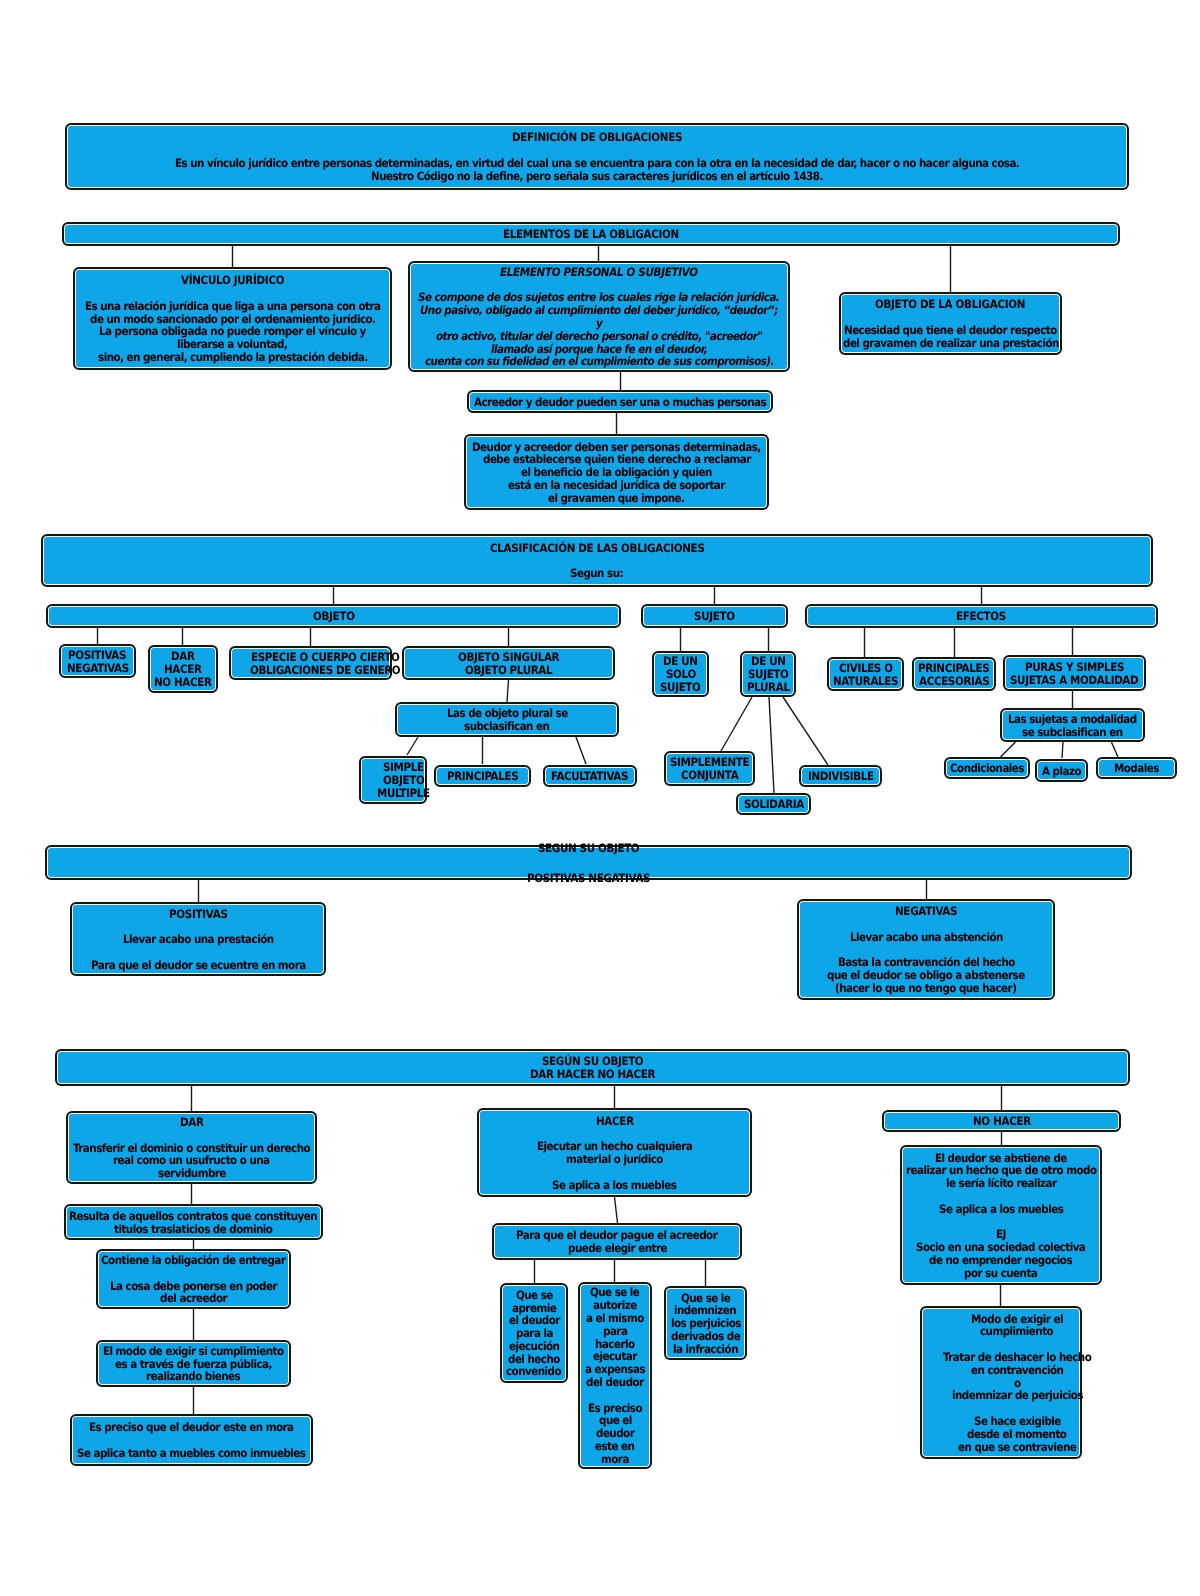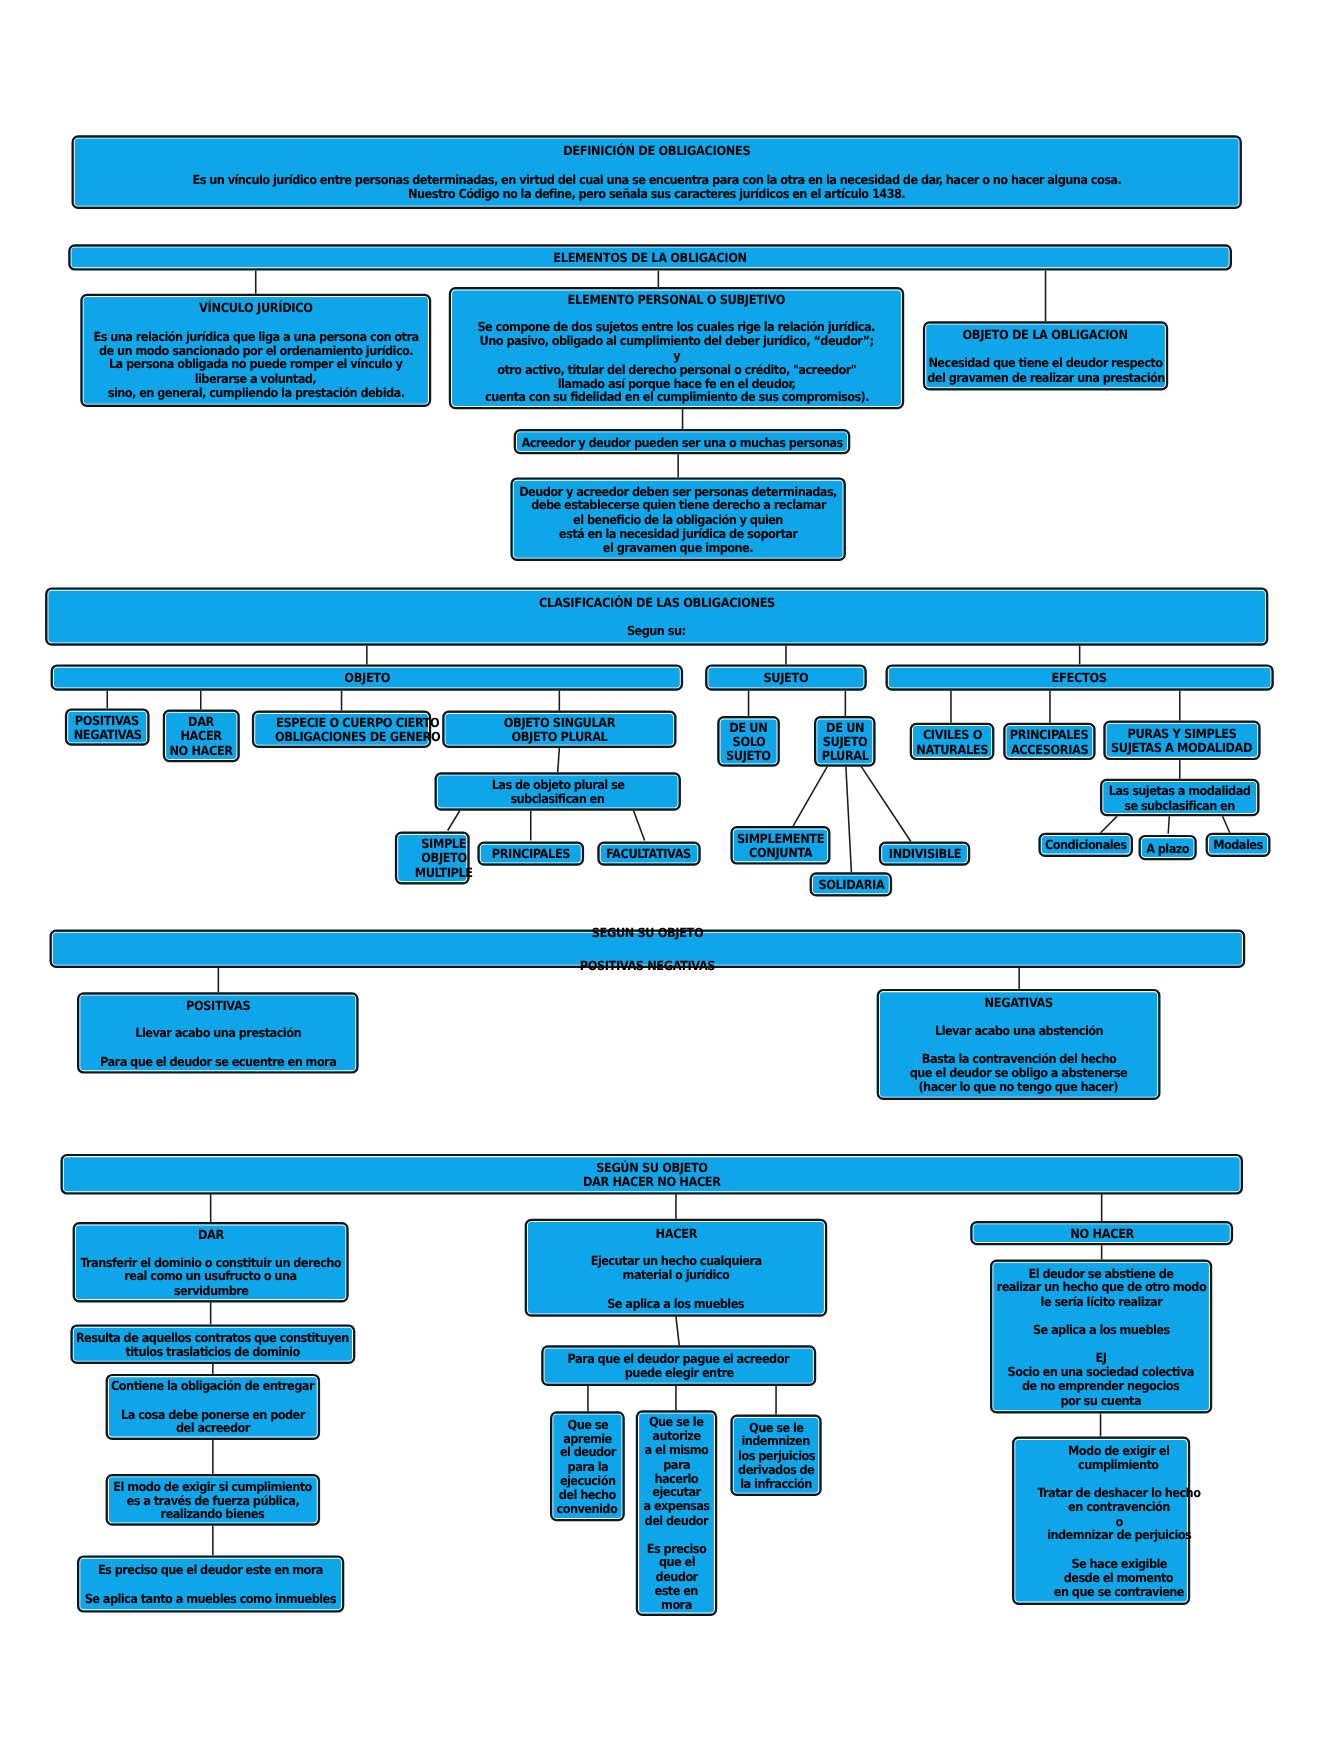--- a/index.html
+++ b/index.html
@@ -78,21 +78,21 @@
     </div>
     <div class="node" style="left:73px;top:267px;width:319px;height:103px;border-radius:6px;">
       <span class="ln hd">VÍNCULO JURÍDICO</span>
       <span class="gap"></span>
       <span class="ln bd">Es una relación jurídica que liga a una persona con otra</span>
       <span class="ln bd">de un modo sancionado por el ordenamiento jurídico.</span>
       <span class="ln bd">La persona obligada no puede romper el vínculo y</span>
       <span class="ln bd">liberarse a voluntad,</span>
       <span class="ln bd">sino, en general, cumpliendo la prestación debida.</span>
     </div>
-    <div class="node" style="left:408px;top:261px;width:414px;height:111px;border-radius:6px;">
+    <div class="node" style="left:408px;top:261px;width:382px;height:111px;border-radius:6px;font-style:italic;">
       <span class="ln hd">ELEMENTO PERSONAL O SUBJETIVO</span>
       <span class="gap"></span>
       <span class="ln bd">Se compone de dos sujetos entre los cuales rige la relación jurídica.</span>
       <span class="ln bd">Uno pasivo, obligado al cumplimiento del deber jurídico, “deudor”;</span>
       <span class="ln bd">y</span>
       <span class="ln bd">otro activo, titular del derecho personal o crédito, "acreedor"</span>
       <span class="ln bd">llamado así porque hace fe en el deudor,</span>
       <span class="ln bd">cuenta con su fidelidad en el cumplimiento de sus compromisos).</span>
     </div>
     <div class="node" style="left:839px;top:292px;width:223px;height:63px;border-radius:6px;">
@@ -192,21 +192,21 @@
     <div class="node" style="left:1000px;top:708px;width:145px;height:34px;border-radius:6px;">
       <span class="ln bd">Las sujetas a modalidad</span>
       <span class="ln bd">se subclasifican en</span>
     </div>
     <div class="node" style="left:944px;top:757px;width:86px;height:22px;border-radius:6px;">
       <span class="ln bd">Condicionales</span>
     </div>
     <div class="node" style="left:1035px;top:759px;width:53px;height:23px;border-radius:6px;">
       <span class="ln bd">A plazo</span>
     </div>
-    <div class="node" style="left:1096px;top:757px;width:59px;height:22px;border-radius:6px;">
+    <div class="node" style="left:1096px;top:757px;width:81px;height:22px;border-radius:6px;">
       <span class="ln bd">Modales</span>
     </div>
     <div class="node" style="left:45px;top:845px;width:1087px;height:35px;border-radius:6px;gap:17px;">
       <span class="ln cap">SEGUN SU OBJETO</span>
       <span class="ln cap">POSITIVAS NEGATIVAS</span>
     </div>
     <div class="node" style="left:70px;top:902px;width:256px;height:74px;border-radius:6px;">
       <span class="ln hd">POSITIVAS</span>
       <span class="gap"></span>
       <span class="ln bd">Llevar acabo una prestación</span>

